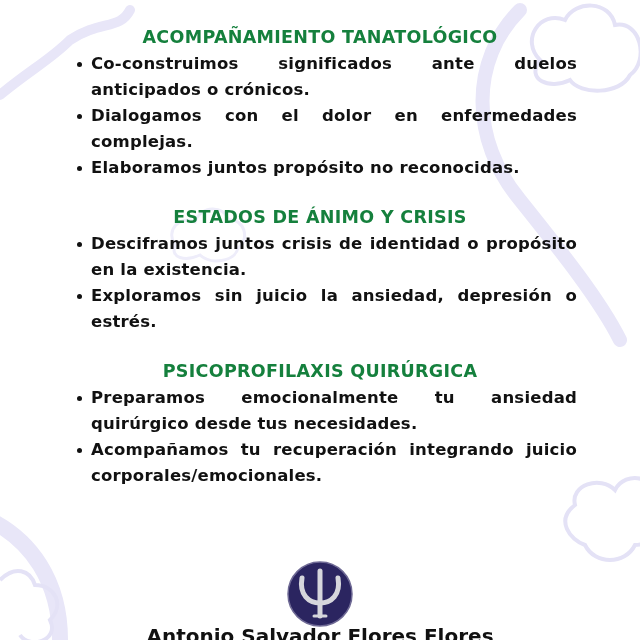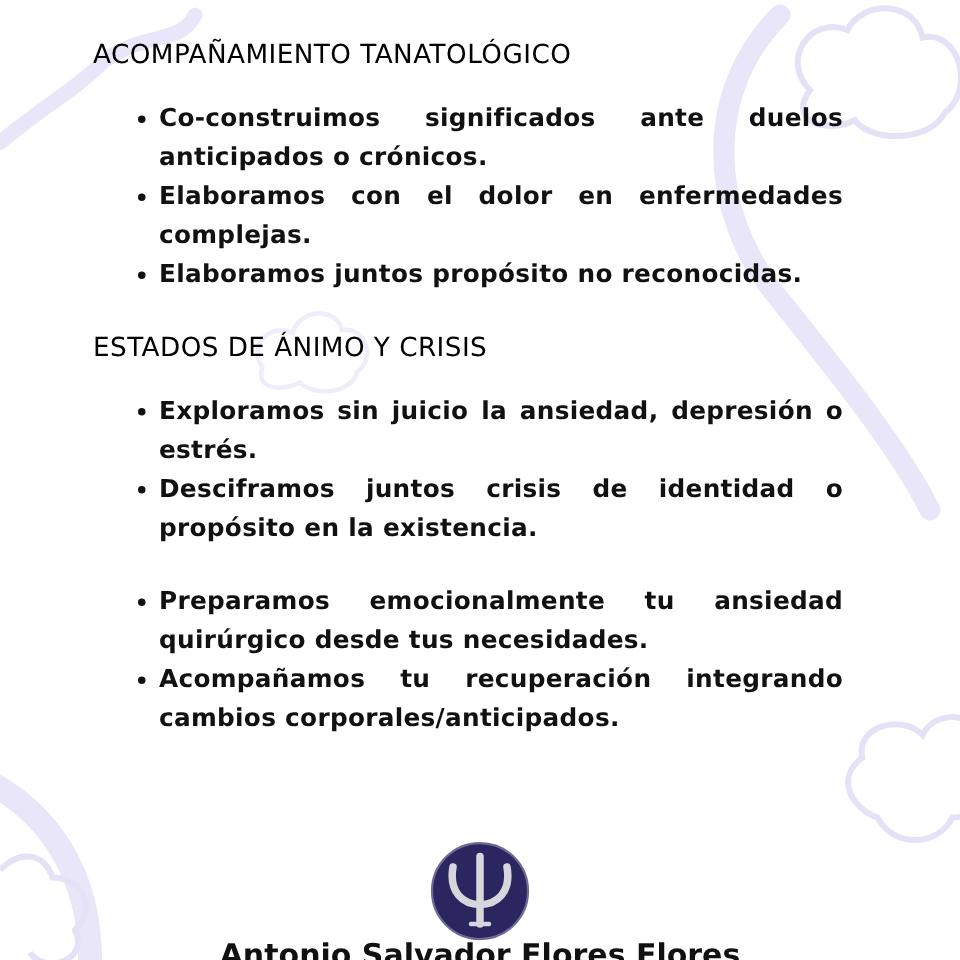--- a/index.html
+++ b/index.html
@@ -6,25 +6,26 @@
   body {
     width: 640px; height: 640px; overflow: hidden; position: relative;
     background: #ffffff;
     font-family: "DejaVu Sans", sans-serif;
     color: #111111;
   }
   .bg { position: absolute; inset: 0; pointer-events: none; }
   .content { position: absolute; left: 62px; top: 24px; width: 516px; }
   .section { margin-bottom: 23px; }
   .heading {
-    font-size: 17.5px; font-weight: normal; letter-spacing: 0.3px;
-    height: 26px; line-height: 26px; color: #000000;
+    font-size: 17.5px; font-weight: bold; letter-spacing: 0.3px;
+    height: 26px; line-height: 26px; color: #15803d;
     white-space: nowrap;
+    text-align: center;
   }
-  ul { list-style: none; margin: 16px; padding: 0; }
+  ul { list-style: none; margin: 1px; padding: 0; }
   li {
     position: relative; padding-left: 28px;
     font-size: 16.5px; font-weight: bold; line-height: 26px;
     text-align: justify; letter-spacing: 0.2px;
   }
   li .dot {
     position: absolute; left: 14px; top: 11px;
     width: 5px; height: 5px; border-radius: 50%; background: #111;
   }
   .logo {
@@ -53,37 +54,38 @@
   <g fill="none" stroke="#eeedfa" stroke-width="3">
     <path d="M175 245 C165 230, 180 215, 195 222 C200 205, 225 205, 228 220 C245 218, 250 240, 238 248 C235 262, 210 265, 200 255 C185 262, 170 258, 175 245 Z"></path>
   </g>
 </svg>
 
 <div class="content">
   <div class="section">
     <div class="heading">ACOMPAÑAMIENTO TANATOLÓGICO</div>
     <ul>
       <li><span class="dot"></span><span>Co-construimos significados ante duelos anticipados o crónicos.</span></li>
-      <li><span class="dot"></span><span>Elaboramos con el dolor en enfermedades complejas.</span></li>
+      <li><span class="dot"></span><span>Dialogamos con el dolor en enfermedades complejas.</span></li>
       <li><span class="dot"></span><span>Elaboramos juntos propósito no reconocidas.</span></li>
     </ul>
   </div>
 
   <div class="section">
     <div class="heading">ESTADOS DE ÁNIMO Y CRISIS</div>
     <ul>
+      <li><span class="dot"></span><span>Desciframos juntos crisis de identidad o propósito en la existencia.</span></li>
       <li><span class="dot"></span><span>Exploramos sin juicio la ansiedad, depresión o estrés.</span></li>
-      <li><span class="dot"></span><span>Desciframos juntos crisis de identidad o propósito en la existencia.</span></li>
     </ul>
   </div>
 
   <div class="section">
+    <div class="heading">PSICOPROFILAXIS QUIRÚRGICA</div>
     <ul>
       <li><span class="dot"></span><span>Preparamos emocionalmente tu ansiedad quirúrgico desde tus necesidades.</span></li>
-      <li><span class="dot"></span><span>Acompañamos tu recuperación integrando cambios corporales/anticipados.</span></li>
+      <li><span class="dot"></span><span>Acompañamos tu recuperación integrando juicio corporales/emocionales.</span></li>
     </ul>
   </div>
 </div>
 
 <svg class="logo" viewBox="0 0 66 66">
   <circle cx="33" cy="33" r="32" fill="#2b2560" stroke="#6f6a95" stroke-width="1.5"></circle>
   <g fill="none" stroke="#d6d6dc" stroke-width="5" stroke-linecap="round">
     <path d="M15 17 C12 34, 22 42, 33 42 C44 42, 54 34, 51 17"></path>
     <line x1="33" y1="10" x2="33" y2="55"></line>
     <line x1="27" y1="55" x2="39" y2="55" stroke-width="3"></line>

